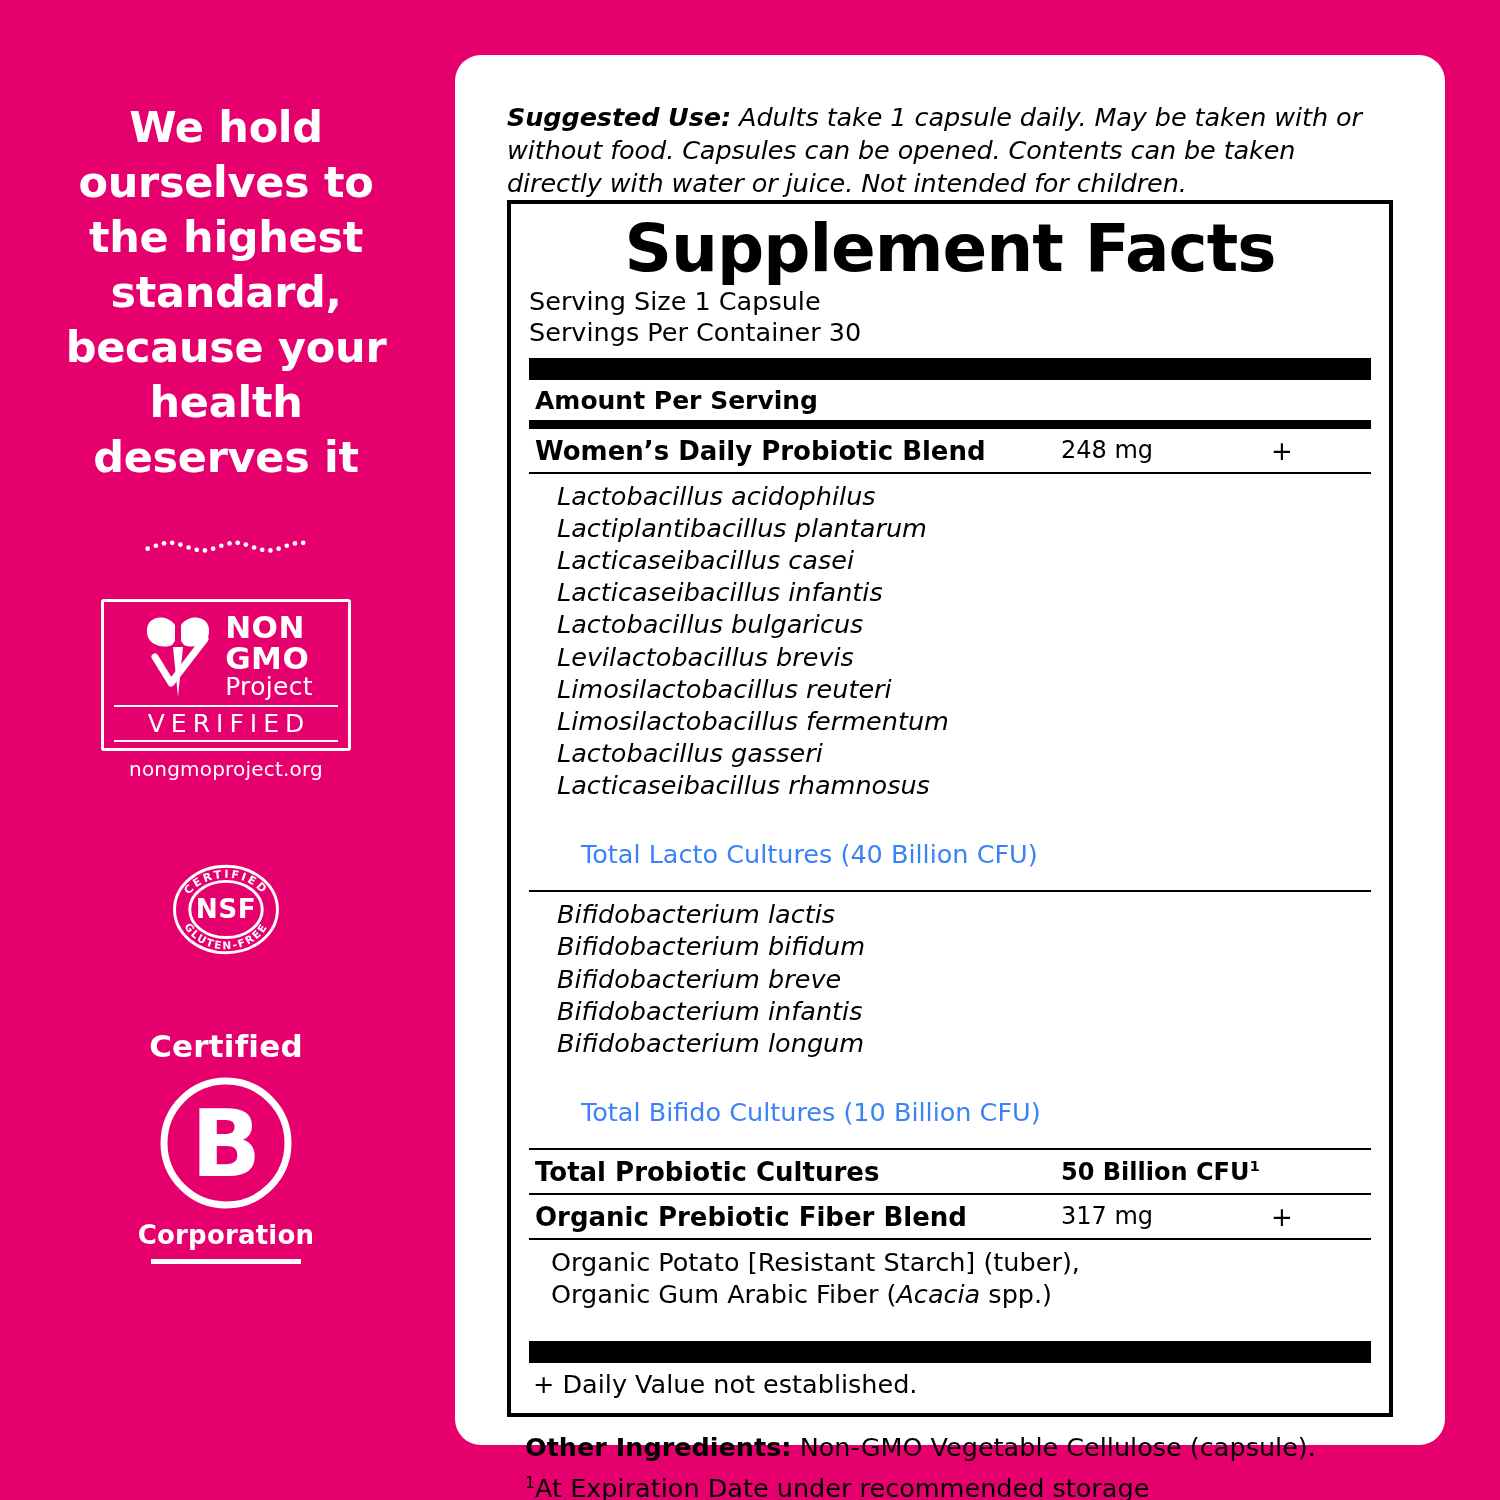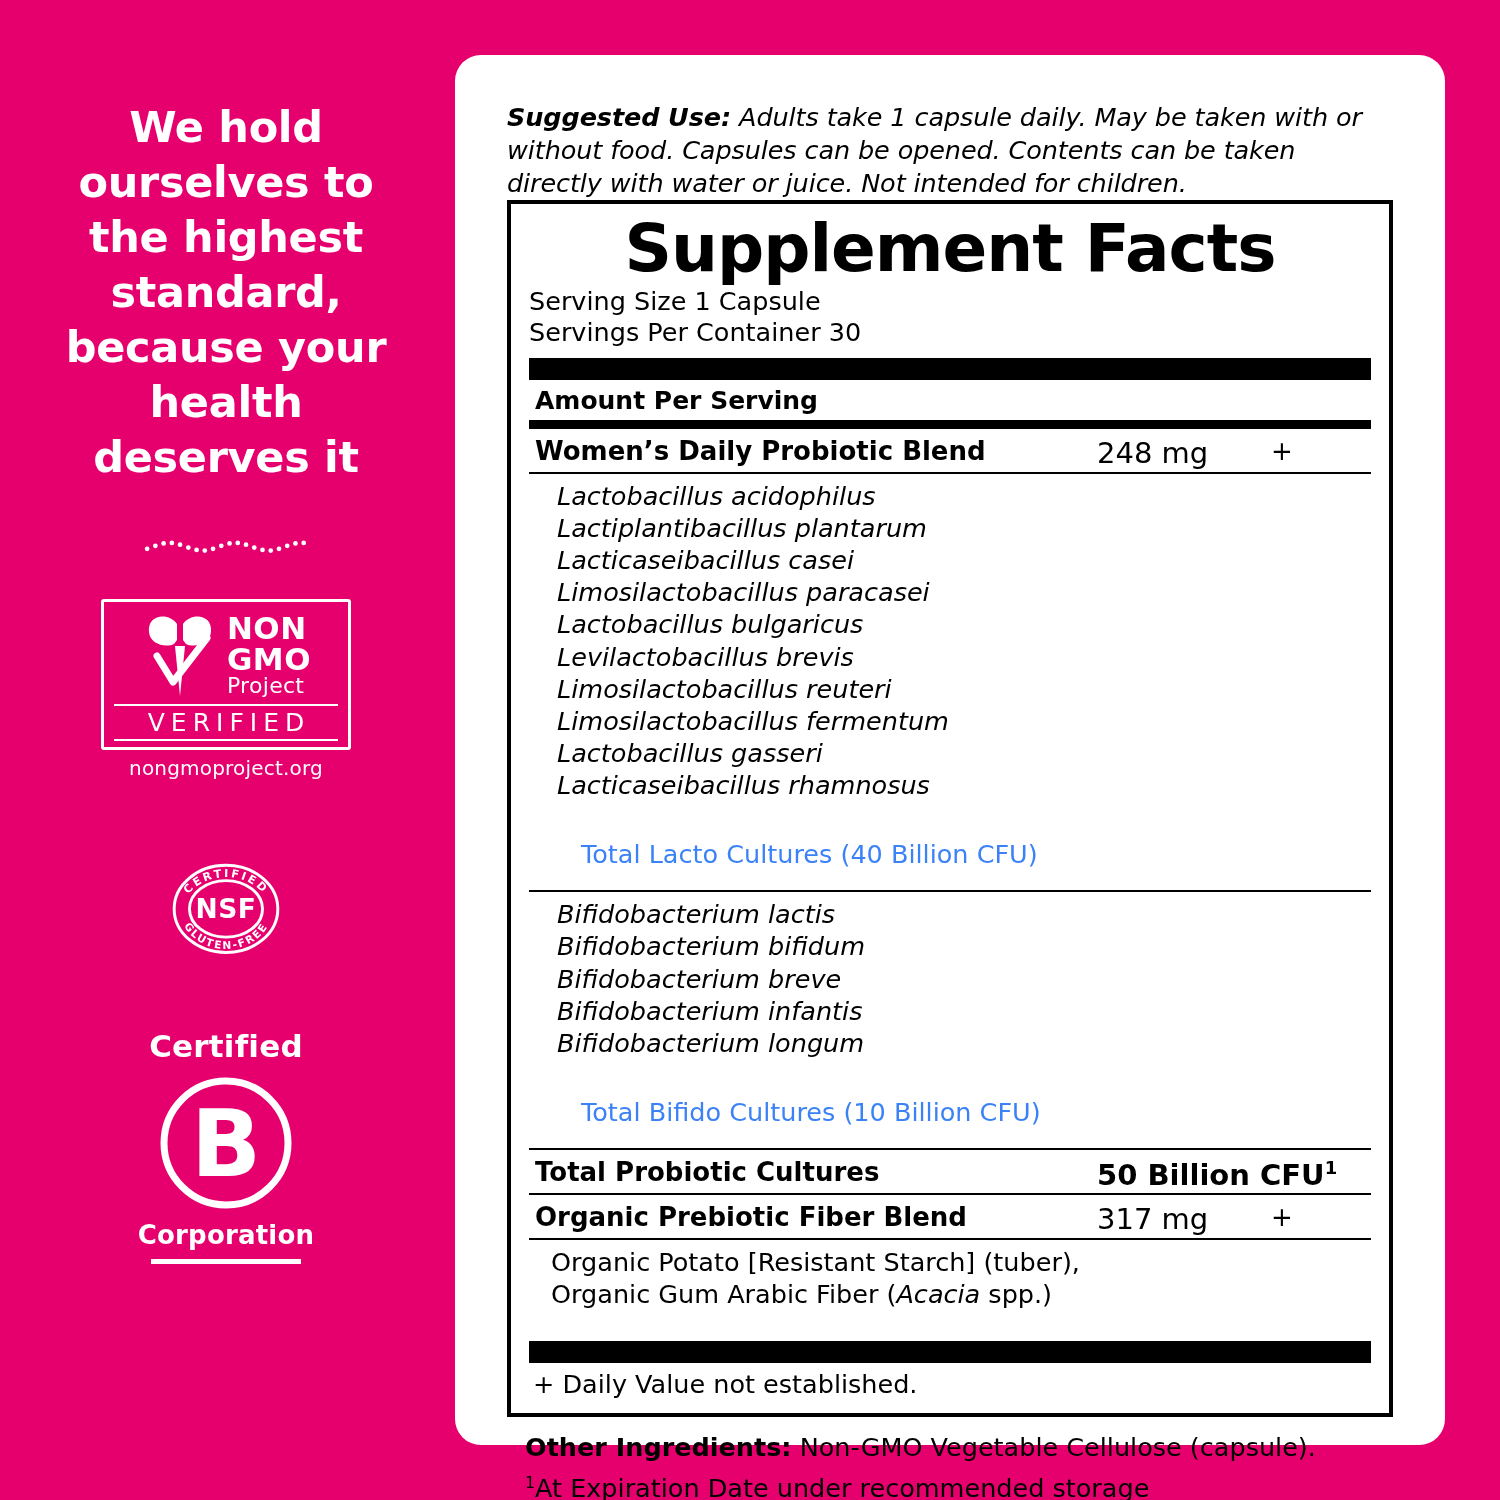--- a/index.html
+++ b/index.html
@@ -59,21 +59,21 @@
     width: 100%;
   }
   #nongmo-butterfly { width: 78px; height: 86px; }
   #nongmo-words {
     color: #ffffff;
     text-align: left;
     line-height: 1.0;
   }
   #nongmo-words .l1 { font-size: 31px; font-weight: 700; letter-spacing: 0.5px;}
   #nongmo-words .l2 { font-size: 31px; font-weight: 700; letter-spacing: 0.5px;}
-  #nongmo-words .l3 { font-size: 22px; font-weight: 400; letter-spacing: 0.3px;}
+  #nongmo-words .l3 { font-size: 25px; font-weight: 400; letter-spacing: 0.3px;}
   #nongmo-verified {
     margin-top: 6px;
     width: 100%;
     border-top: 2px solid #ffffff;
     border-bottom: 2px solid #ffffff;
     color: #ffffff;
     font-size: 25px;
     letter-spacing: 6px;
     text-align: center;
     padding: 2px 0 2px 6px;
@@ -166,22 +166,22 @@
   }
   .bar-med { height: 9px; background: #000; }
 
   .row {
     display: flex;
     align-items: baseline;
     padding: 7px 0 6px 6px;
   }
   .row .nm { font-size: 26px; font-weight: 700; color: #000; flex: 0 0 auto; text-align: right; }
   .row .amt {
-    font-size: 29px; font-weight: 400; color: #000;
-    position: absolute; left: 568px;
+    font-size: 24px; font-weight: 400; color: #000;
+    position: absolute; left: 532px;
   }
   .row .amt-bold { font-weight: 700; }
   .row .dv {
     font-size: 26px; color: #000;
     position: absolute; left: 742px;
   }
   .rowwrap { position: relative; }
   .hr-thin { height: 2px; background: #000; }
 
   .strain {
@@ -334,21 +334,21 @@
       <span class="nm">Women’s Daily Probiotic Blend</span>
       <span class="amt">248 mg</span>
       <span class="dv">+</span>
     </div>
     <div class="hr-thin"></div>
 
     <div class="group-pad">
       <div class="strain">Lactobacillus acidophilus</div>
       <div class="strain">Lactiplantibacillus plantarum</div>
       <div class="strain">Lacticaseibacillus casei</div>
-      <div class="strain">Limosilactobacillus paracasei</div>
+      <div class="strain">Lacticaseibacillus infantis</div>
       <div class="strain">Lactobacillus bulgaricus</div>
       <div class="strain">Levilactobacillus brevis</div>
       <div class="strain">Limosilactobacillus reuteri</div>
       <div class="strain">Limosilactobacillus fermentum</div>
       <div class="strain">Lactobacillus gasseri</div>
       <div class="strain">Lacticaseibacillus rhamnosus</div>
       <div class="total-cultures">Total Lacto Cultures   (40 Billion CFU)</div>
     </div>
     <div class="hr-thin"></div>
 

